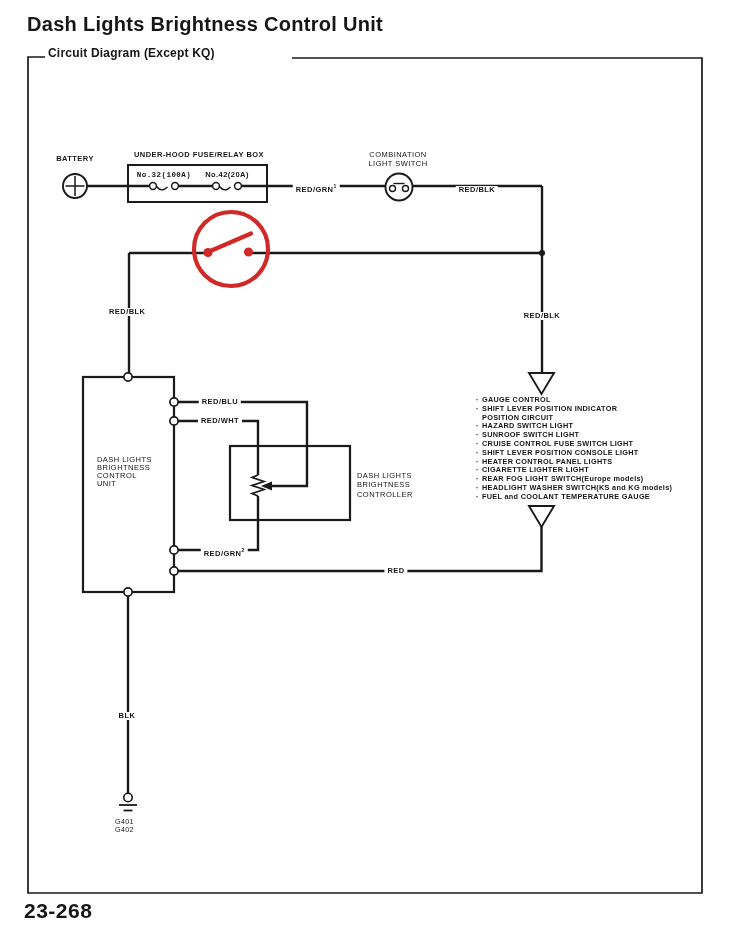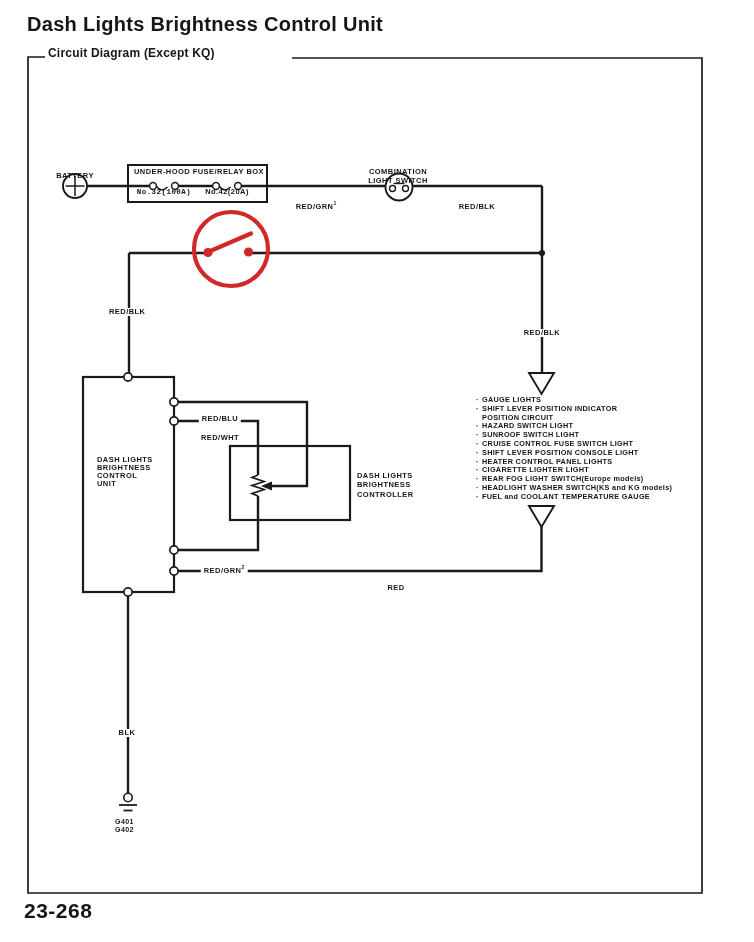--- a/index.html
+++ b/index.html
@@ -10,24 +10,24 @@
   .abs{position:absolute;}
   #page-title{left:27px;top:13px;font-size:20px;font-weight:700;letter-spacing:.3px;}
   #section-title{left:48px;top:46px;font-size:12px;font-weight:700;letter-spacing:.2px;}
   #page-number{left:24px;top:899px;font-size:21px;font-weight:700;letter-spacing:.5px;}
 
   .lbl{
     position:absolute;font-size:7.5px;font-weight:700;letter-spacing:.45px;
     white-space:nowrap;color:#161616;line-height:8px;
   }
   .wire-lbl{background:#ffffff;padding:0 3px;}
-  .ctr{transform:translateX(-50%);text-align:center;margin-top:17px;}
+  .ctr{transform:translateX(-50%);text-align:center;}
   sup{font-size:5px;vertical-align:super;letter-spacing:0;}
 
-  .stack{position:absolute;font-size:7.5px;font-weight:700;letter-spacing:.45px;color:#161616;}
+  .stack{position:absolute;font-size:7.5px;font-weight:400;letter-spacing:.45px;color:#161616;}
   .stack div{white-space:nowrap;}
   #control-unit-label div{line-height:8px;}
   #controller-label div{line-height:9.3px;}
   #ground-label div{line-height:7.5px;font-size:7px;}
 
   #load-list{position:absolute;left:476px;top:396px;width:224px;}
   .load-row{
     font-size:7.3px;font-weight:700;letter-spacing:.3px;line-height:8.8px;
     white-space:nowrap;display:flex;color:#161616;
   }
@@ -159,21 +159,21 @@
   </div>
   <div class="stack" id="controller-label" style="left:357px;top:471px;">
     <div>DASH LIGHTS</div>
     <div>BRIGHTNESS</div>
     <div>CONTROLLER</div>
   </div>
 
   <div id="load-list">
     <div class="load-row">
         <span class="bullet"></span>
-        <span>GAUGE LIGHTS</span>
+        <span>GAUGE CONTROL</span>
       </div>
     <div class="load-row">
         <span class="bullet"></span>
         <span>SHIFT LEVER POSITION INDICATOR</span>
       </div>
     <div class="load-row">
         <span class="bullet empty"></span>
         <span>POSITION CIRCUIT</span>
       </div>
     <div class="load-row">

